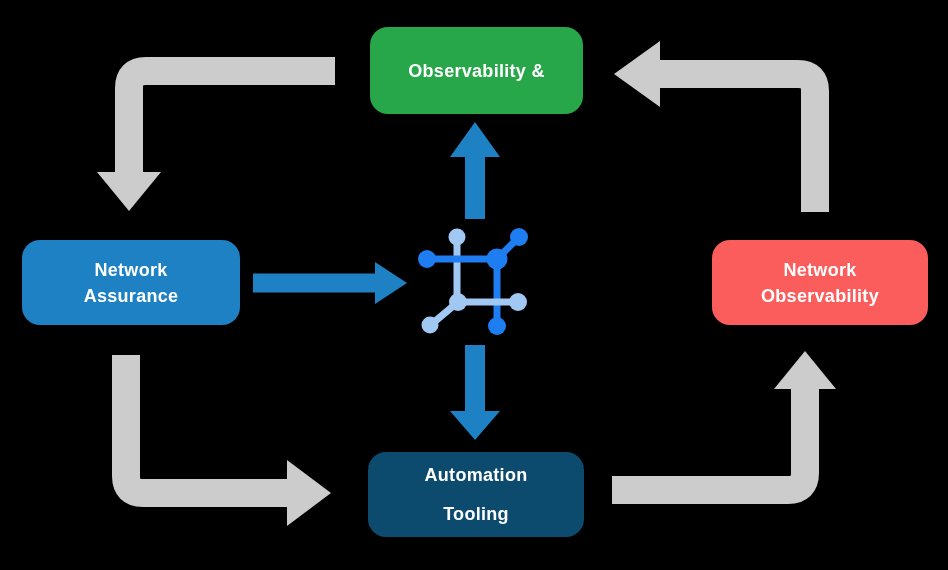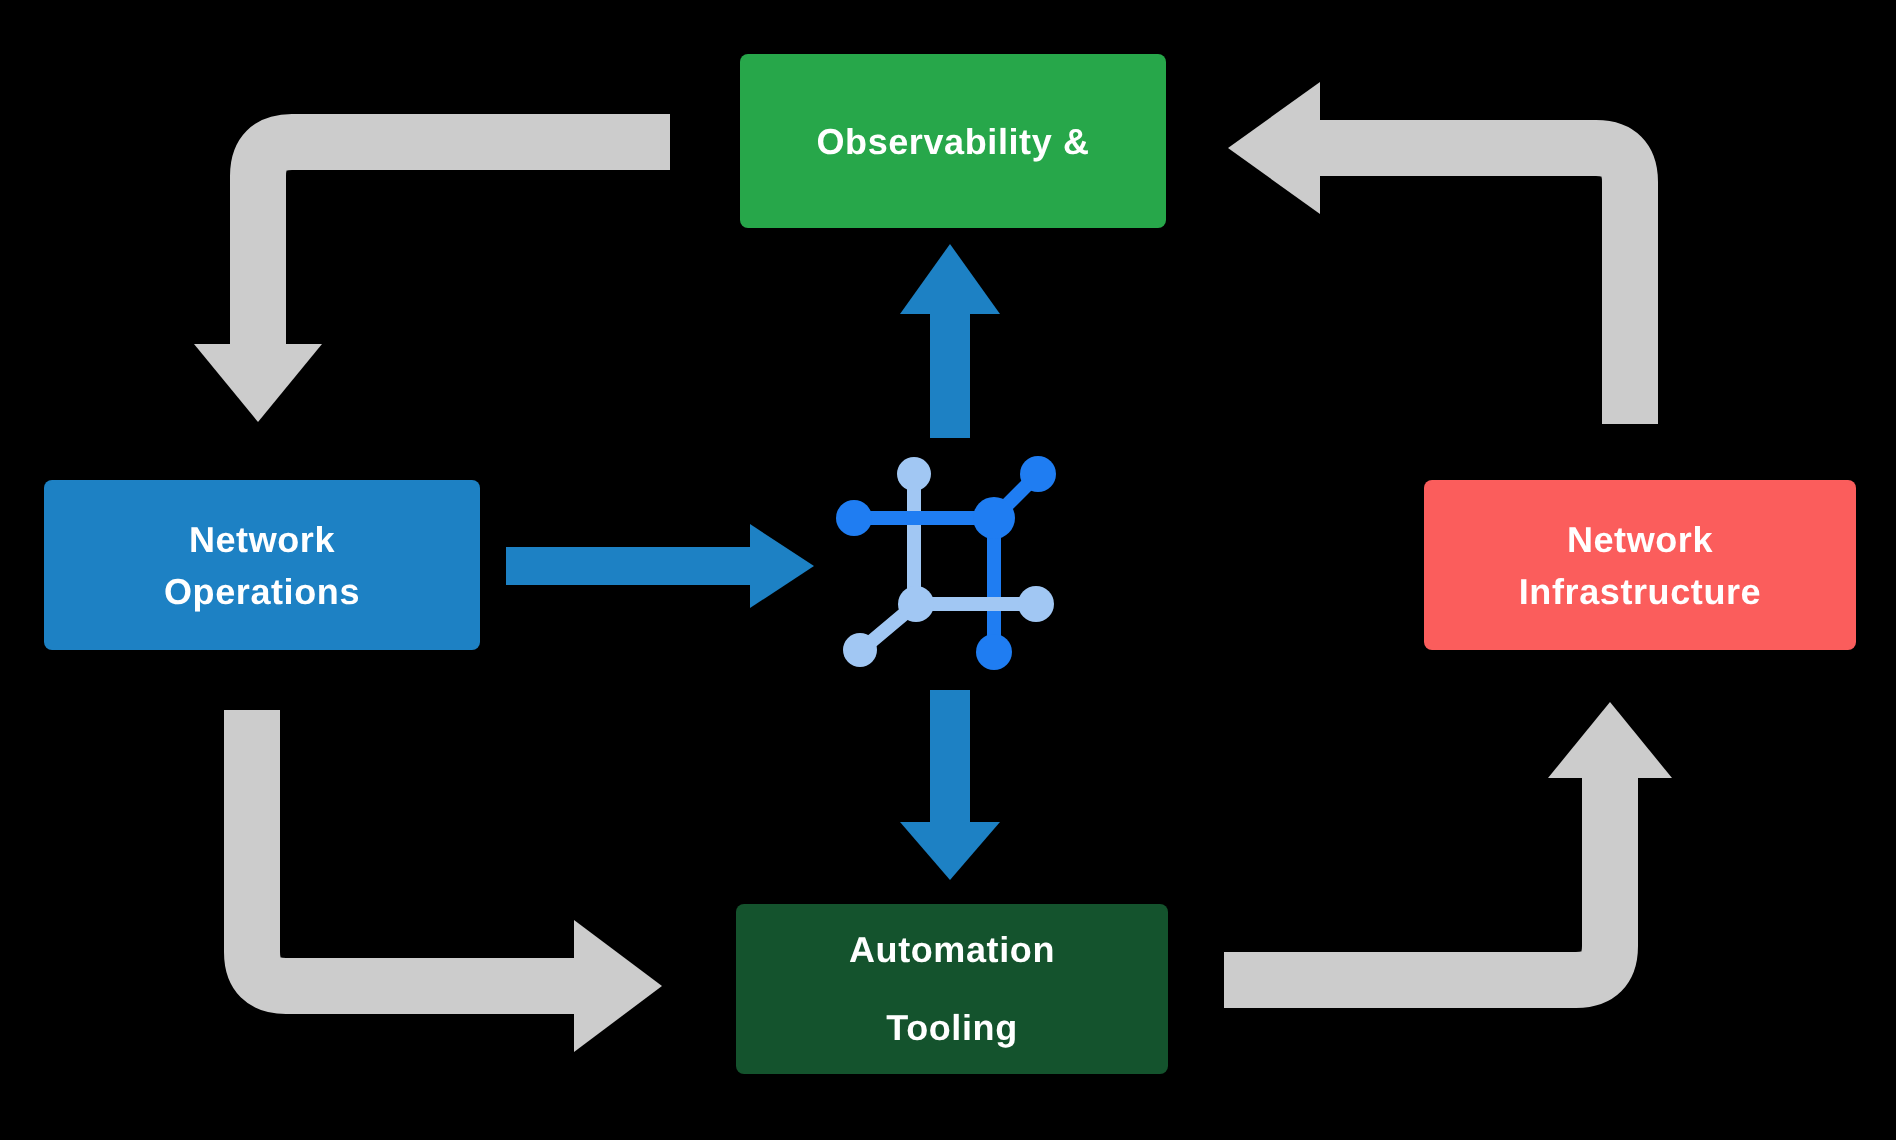--- a/index.html
+++ b/index.html
@@ -17,21 +17,21 @@
   }
   .layer {
     position: absolute;
     left: 0;
     top: 0;
     width: 948px;
     height: 570px;
   }
   .node {
     position: absolute;
-    border-radius: 4px;
+    border-radius: 18px;
     display: flex;
     flex-direction: column;
     align-items: center;
     justify-content: center;
     color: #ffffff;
     font-size: 18px;
     font-weight: 700;
     line-height: 26px;
     letter-spacing: 0.3px;
     text-align: center;
@@ -100,26 +100,26 @@
       <circle cx="458" cy="302" r="9" fill="#a1c7f3"></circle>
     </g>
   </svg>
 
   <div class="node node-observability" style="background-color: rgb(39, 167, 74);">
     <span>Observability &amp;</span>
   </div>
 
   <div class="node node-operations" style="background-color: rgb(29, 129, 196);">
     <span>Network</span>
-    <span>Operations</span>
+    <span>Assurance</span>
   </div>
 
   <div class="node node-infrastructure" style="background-color: rgb(251, 93, 92);">
     <span>Network</span>
-    <span>Infrastructure</span>
+    <span>Observability</span>
   </div>
 
-  <div class="node node-automation" style="background-color: #14532d; gap: 13px;">
+  <div class="node node-automation" style="background-color: #0c4a6e; gap: 13px;">
     <span>Automation</span>
     <span>Tooling</span>
   </div>
 
 </div>
 
 </body></html>

